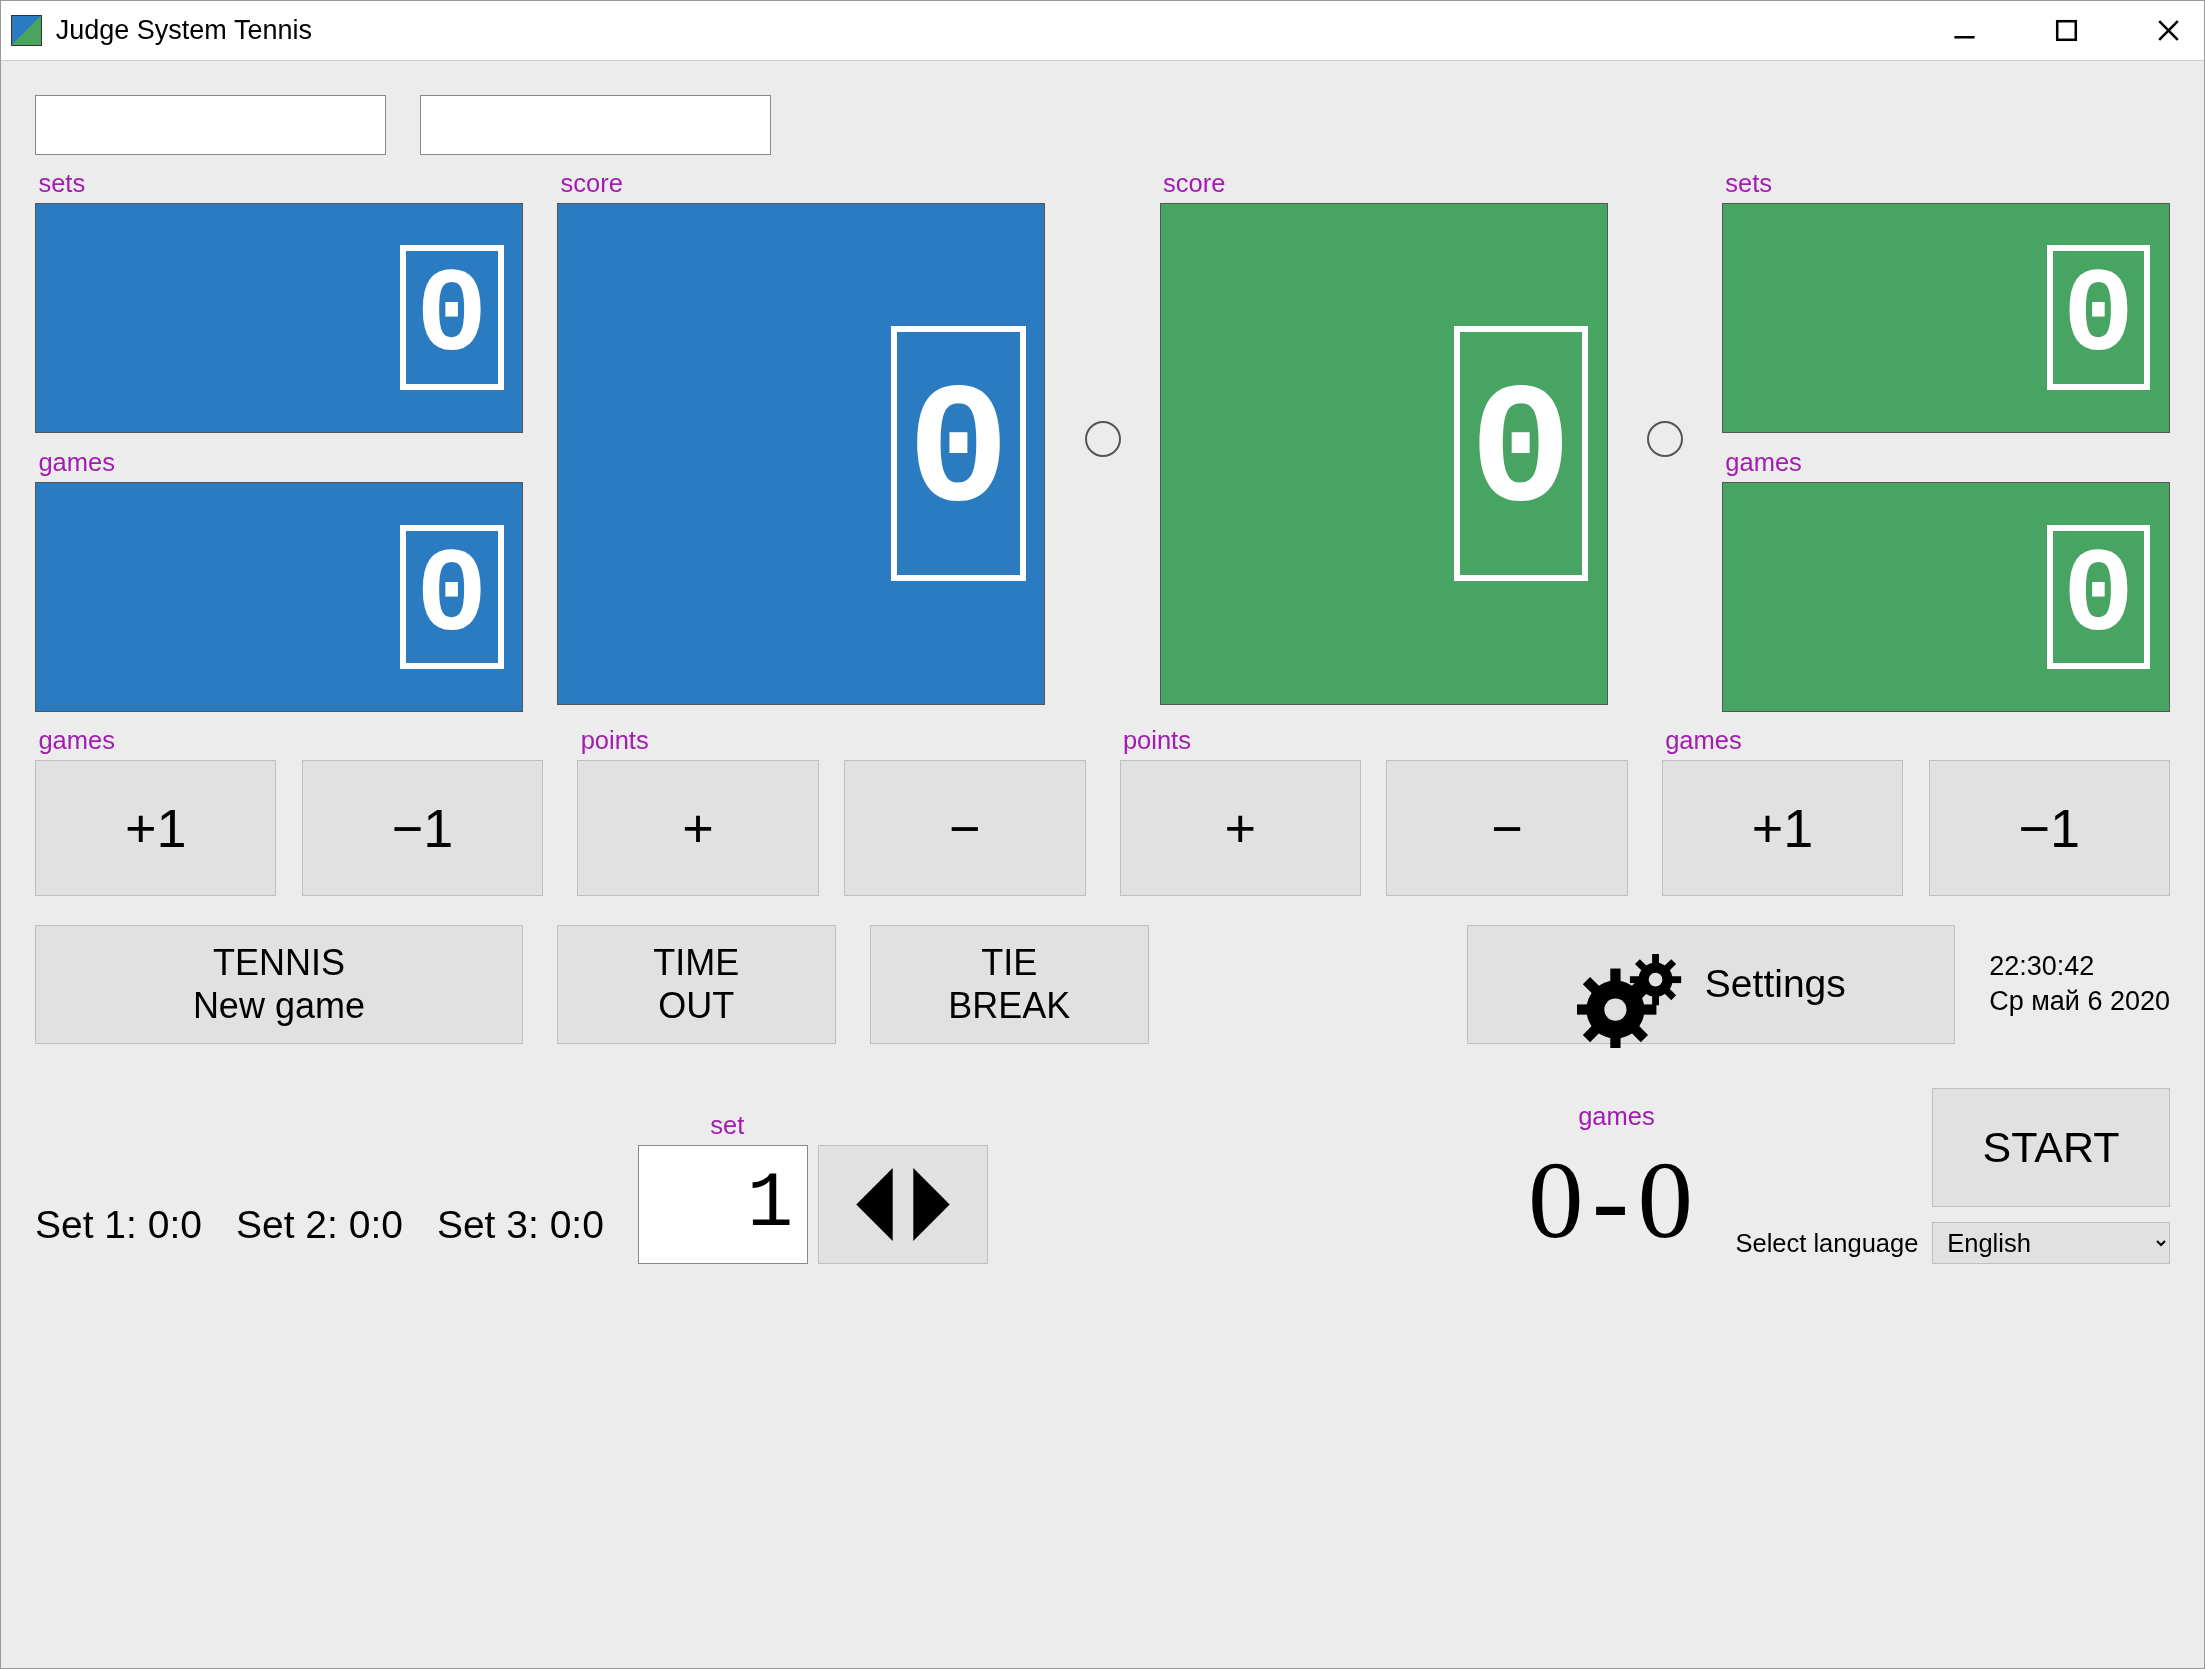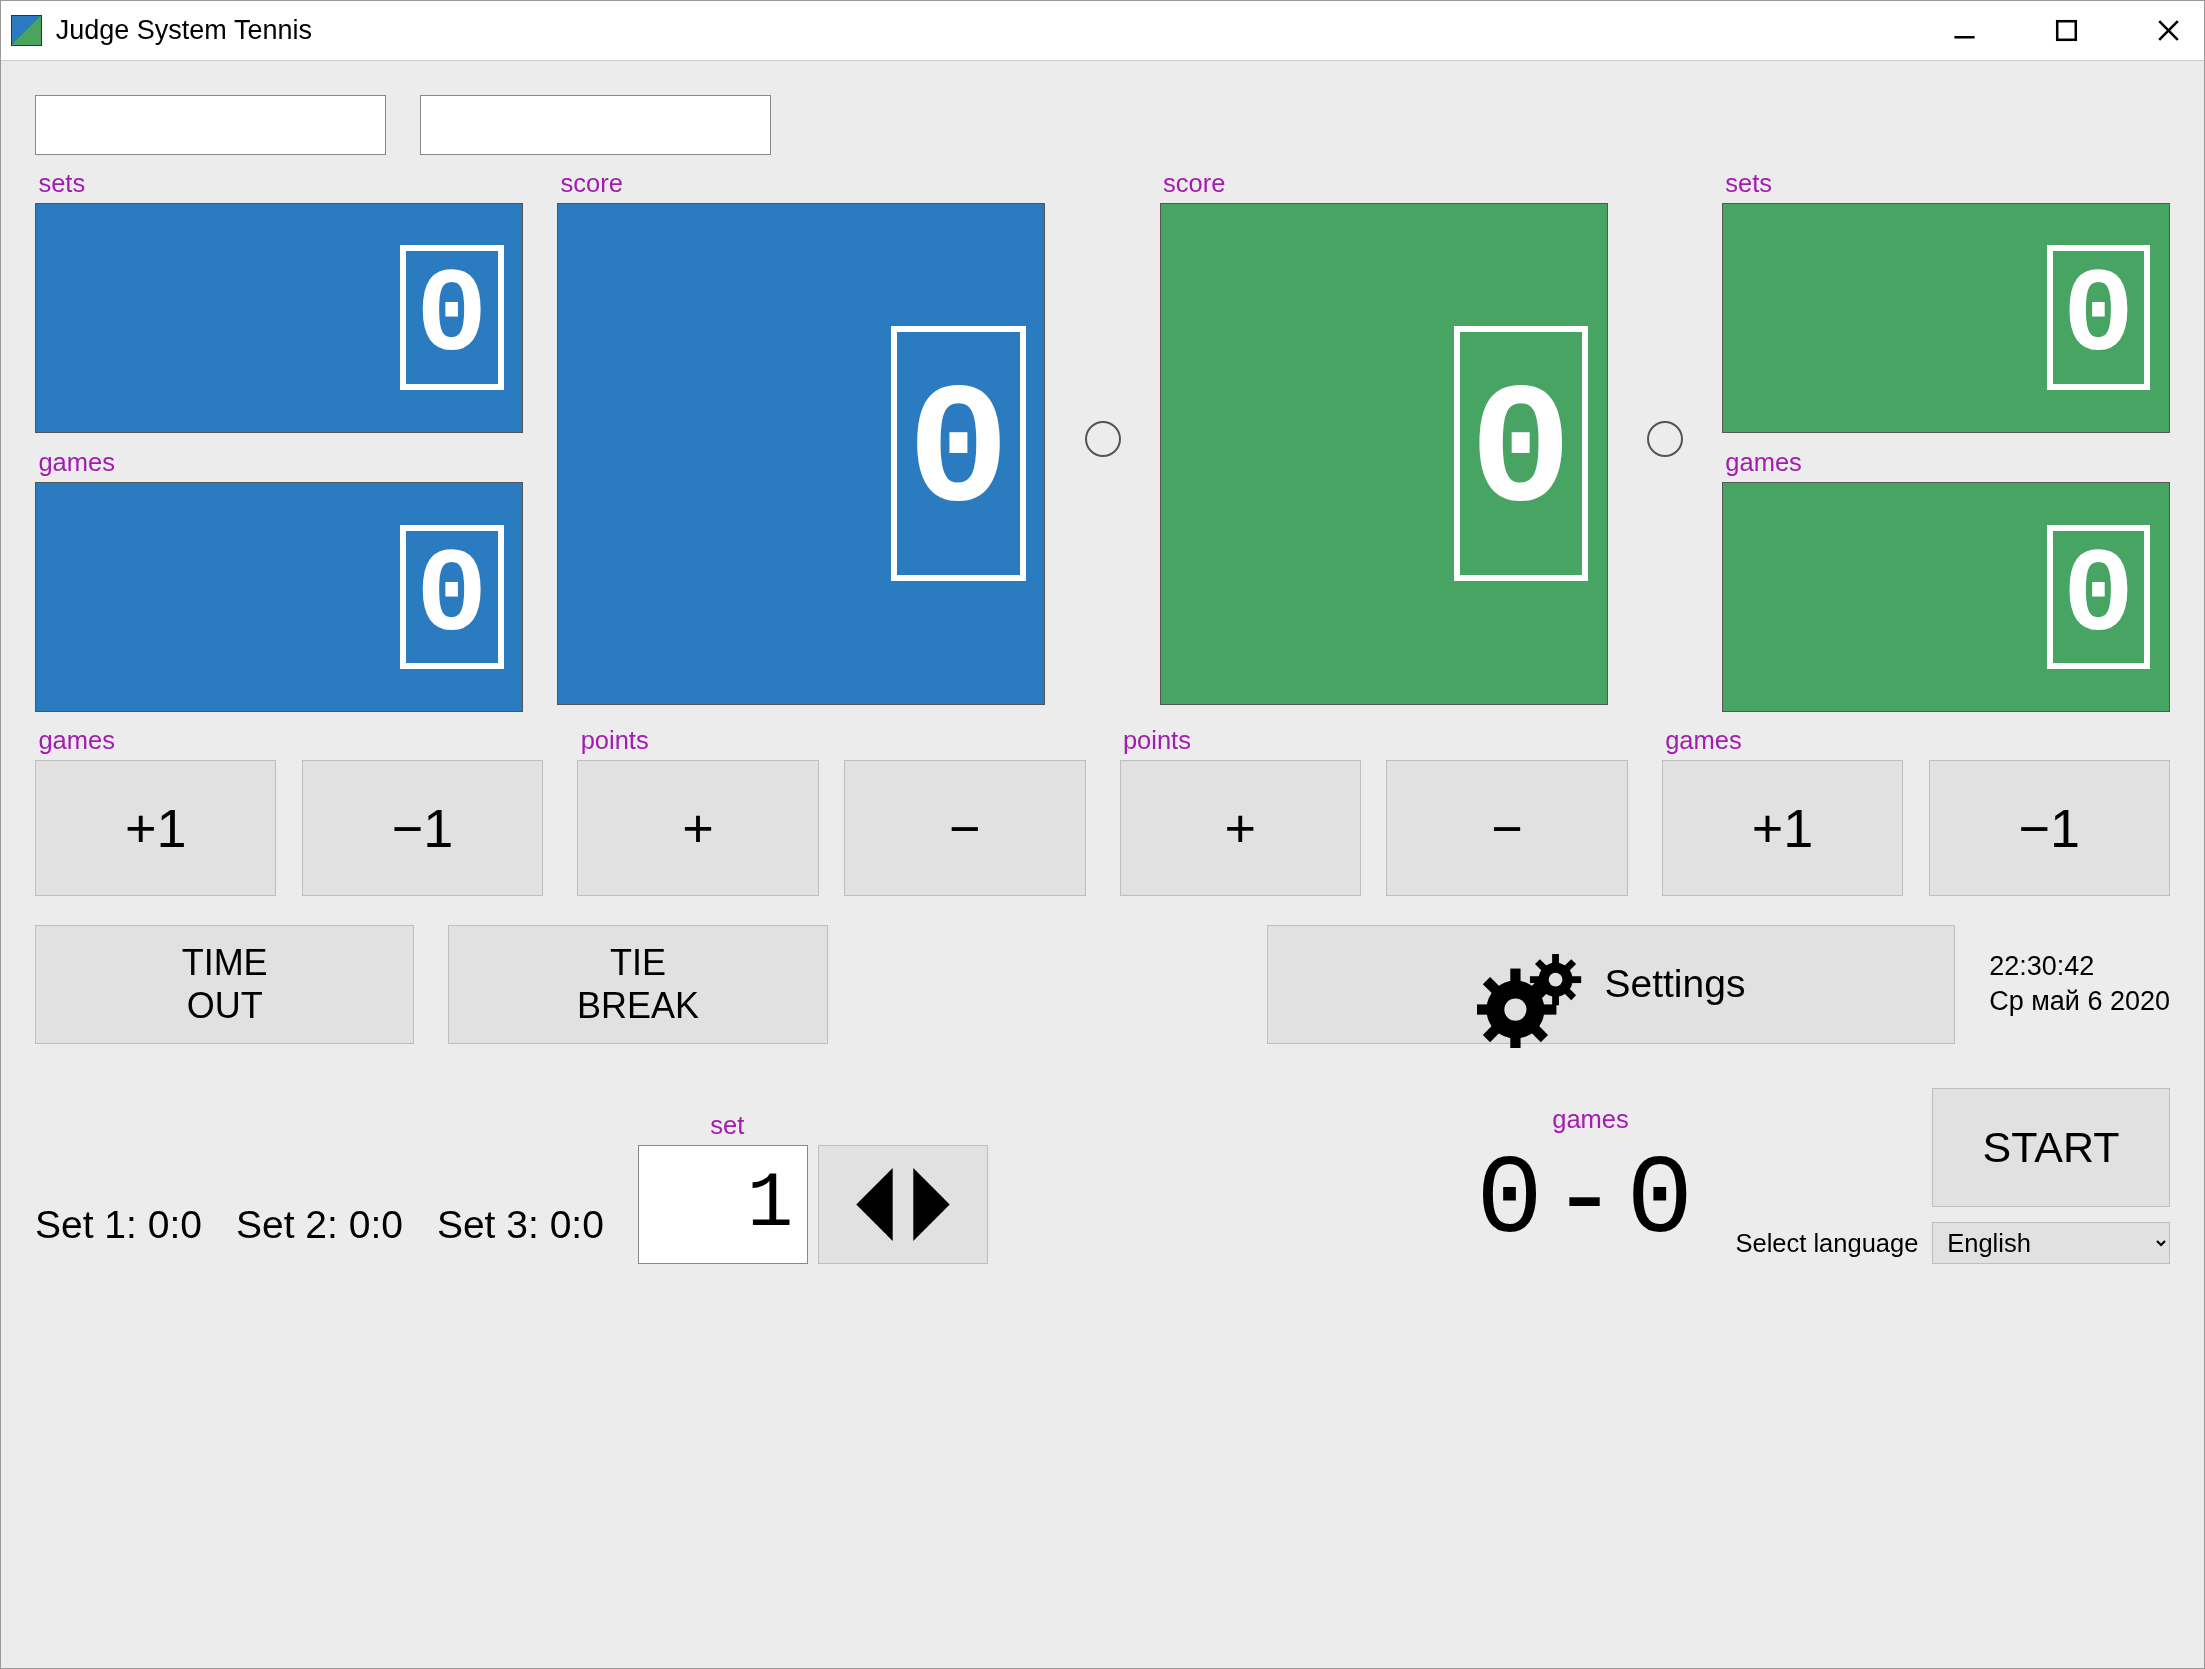--- a/index.html
+++ b/index.html
@@ -151,21 +151,21 @@
     width: 170px; height: 119px;
     background: #e1e1e1;
     border: 1.7px solid #bfbfbf;
     display:flex; align-items:center; justify-content:center;
     gap: 6.8px;
     cursor:pointer;
   }
   .arrow-box svg { width: 51px; height: 85px; }
 
   .games-display { display:flex; flex-direction:column; align-items:center; }
-  .games-lcd { font-family: Liberation Mono, monospace; font-size: 111px; letter-spacing: 8.5px;}
+  .games-lcd { font-family: Liberation Serif, serif; font-size: 111px; letter-spacing: 8.5px;}
 
   .lang-row { display:flex; align-items:center; gap:13.6px; font-size:25.5px; margin-top: 12px; justify-content:flex-end;}
   select.lang {
     font-size: 25.5px; padding: 5.1px 10.2px;
     background:#e1e1e1; border:1.7px solid #bfbfbf;
     width: 238px;
   }
 
   .start-btn { height: 119px; width: 238px; font-size: 43px; }
 
@@ -288,20 +288,22 @@
             <div class="btn-row">
               <div class="btn inc">+1</div>
               <div class="btn inc">−1</div>
             </div>
           </div>
         </div>
       </div>
     </div>
 
     <div class="action-row">
+      <div class="btn wide" style="flex:2;">TENNIS
+New game</div>
       <div class="btn wide" style="flex:1;">TIME
 OUT</div>
       <div class="btn wide" style="flex:1;">TIE
 BREAK</div>
       <div style="flex:1.2;"></div>
       <div class="btn wide settings-btn" style="flex:2;">
         <span class="gear-icon">
           <svg viewBox="0 0 130 110">
             <g fill="#000">
               <circle cx="45" cy="65" r="34"></circle>

